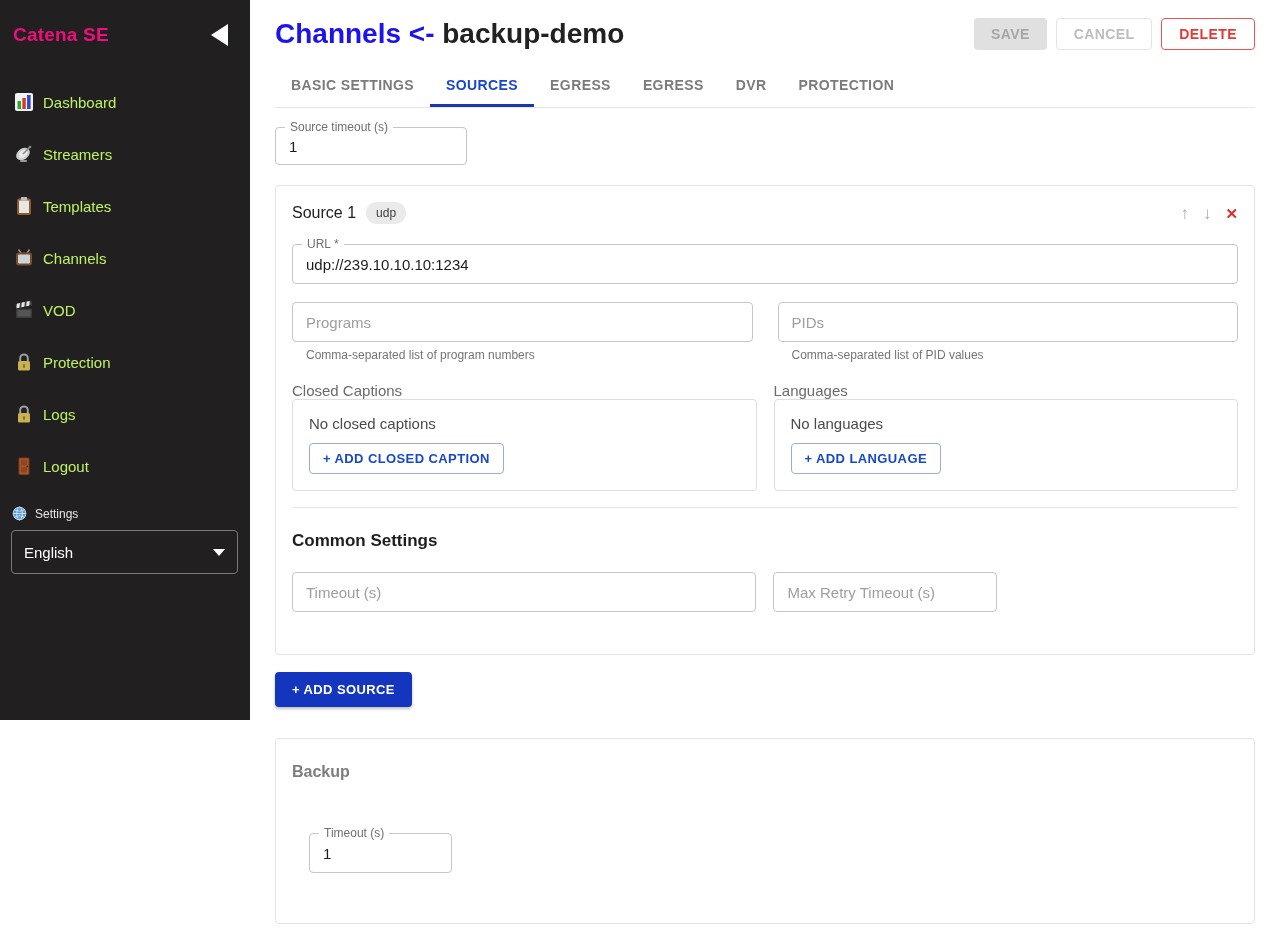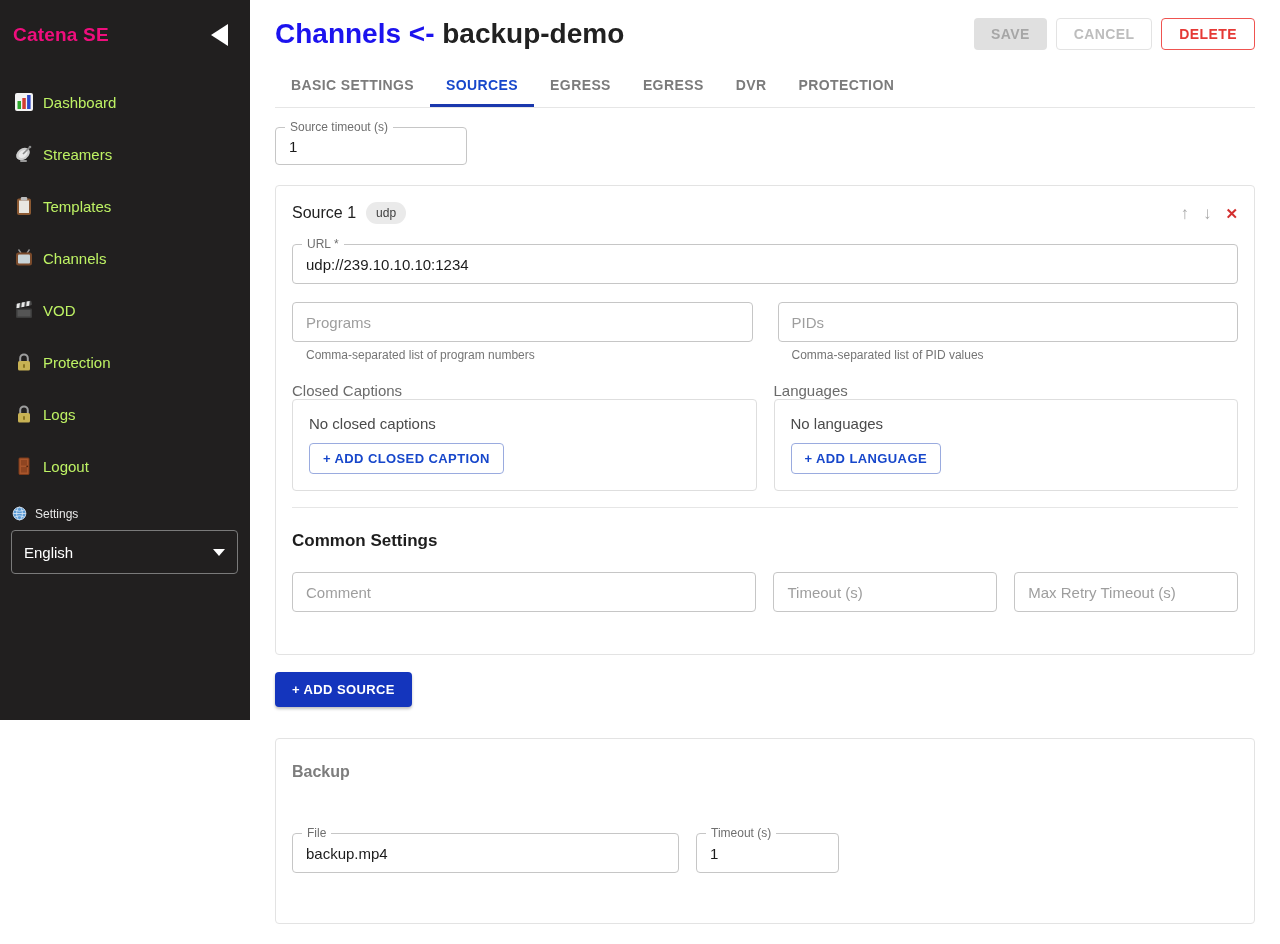--- a/index.html
+++ b/index.html
@@ -314,41 +314,34 @@
             </div>
           </div>
         </div>
 
         <div class="divider"></div>
 
         <h2 class="section-heading">Common Settings</h2>
 
         <div class="grid-3">
           <div class="ofield">
-            <input type="text" placeholder="Comment" style="">
-          </div>
-          <div class="ofield">
             <input type="text" placeholder="Timeout (s)" style="">
           </div>
           <div class="ofield">
             <input type="text" placeholder="Max Retry Timeout (s)" style="">
           </div>
         </div>
       </section>
 
       <button class="add-source">+ ADD SOURCE</button>
 
       
       <section class="card backup-card">
         <h2 class="backup-title">Backup</h2>
         <div class="backup-row">
-          <div class="ofield file-field">
-            <label>File</label>
-            <input type="text" value="backup.mp4" style="">
-          </div>
           <div class="ofield bk-timeout">
             <label>Timeout (s)</label>
             <input type="text" value="1" style="">
           </div>
         </div>
 
       </section>
 
     </div>
   </main>

